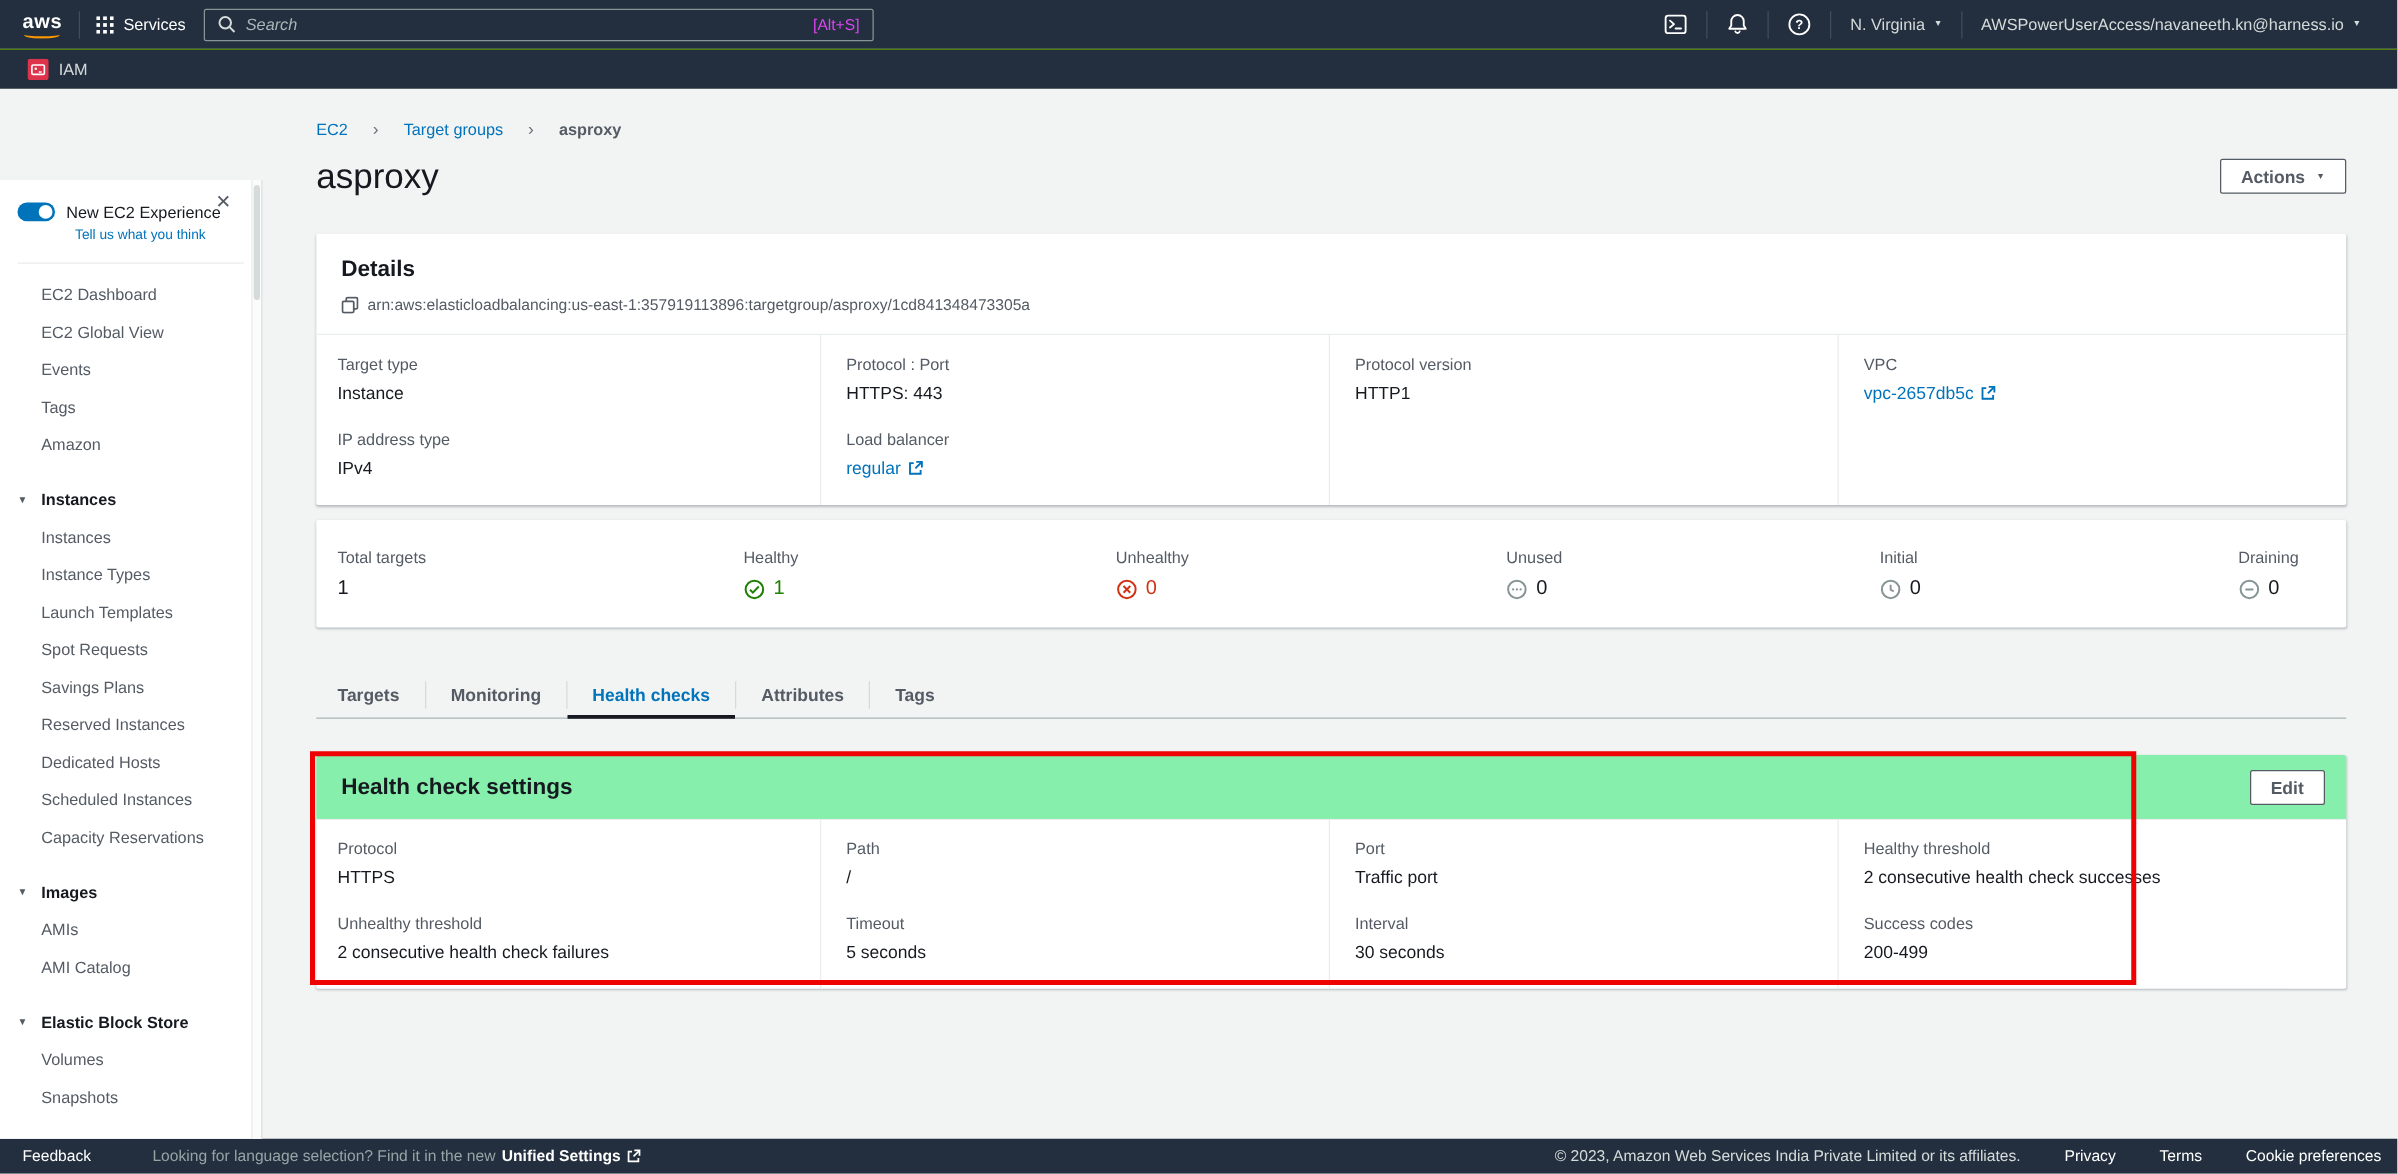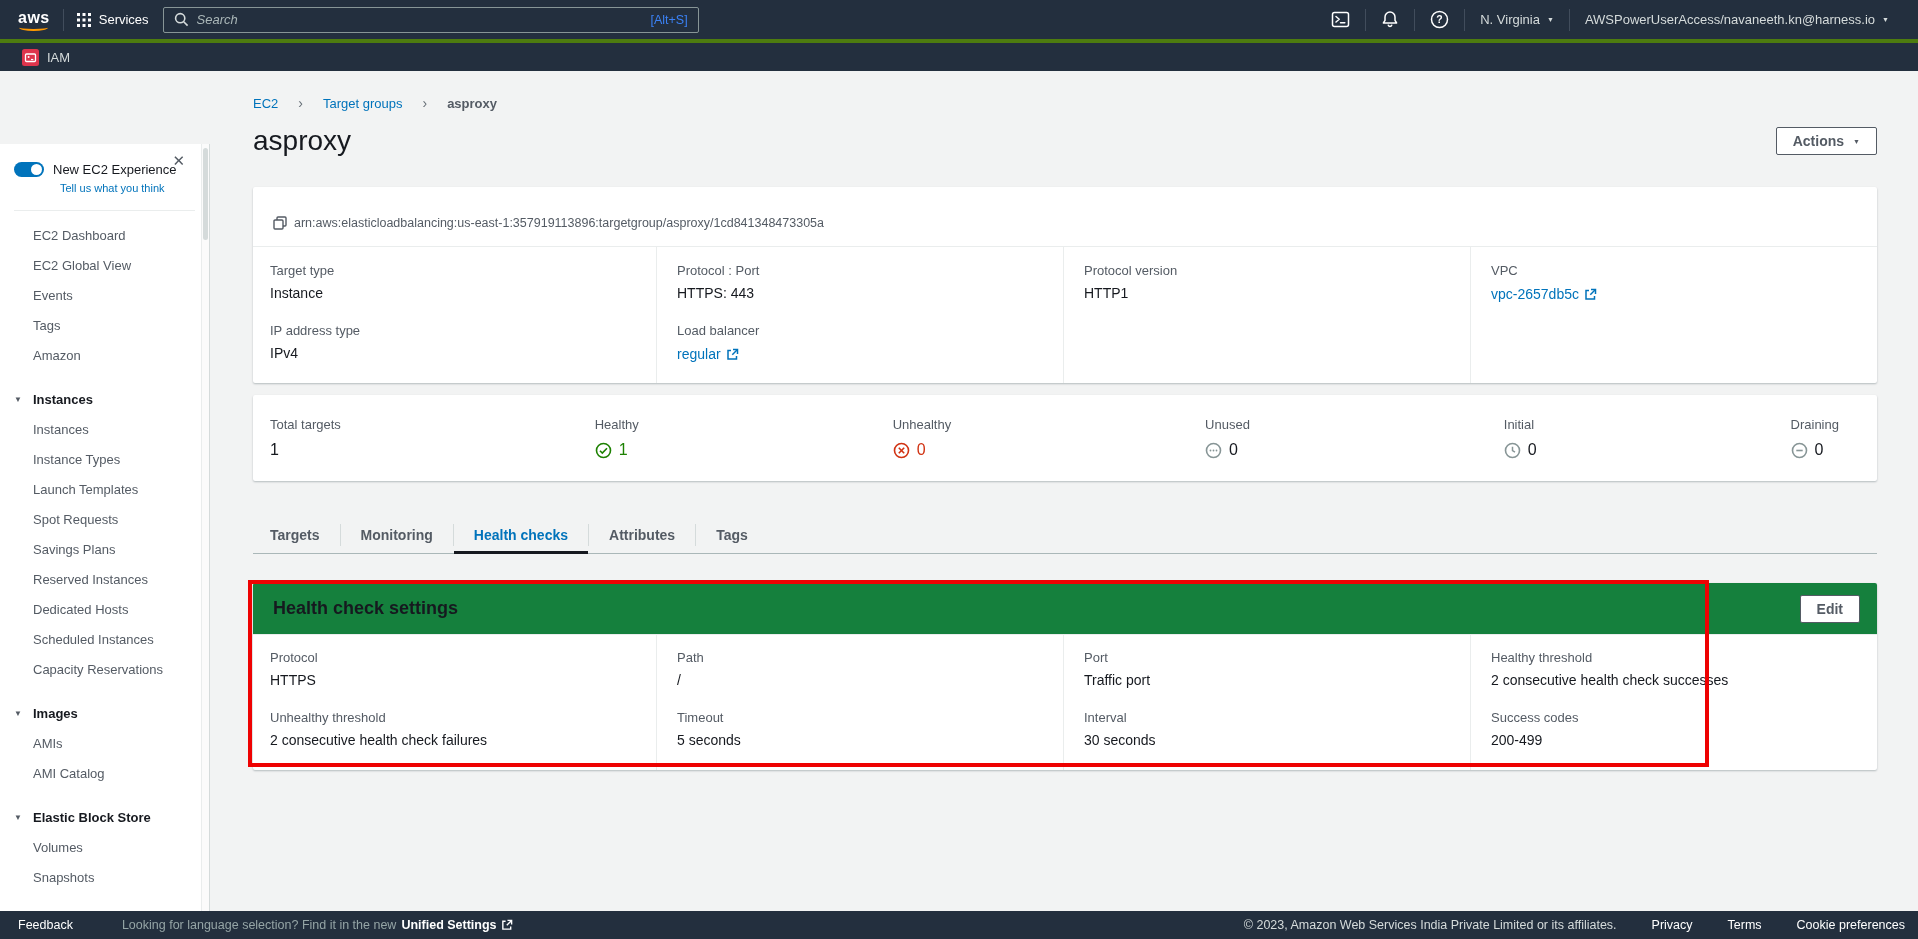--- a/index.html
+++ b/index.html
@@ -18,28 +18,28 @@
   }
   .aws-logo { position:relative; font-weight:700; font-size:16px; letter-spacing:.5px; color:#fff; padding-bottom:4px; }
   .aws-smile { position:absolute; left:1px; right:2px; bottom:0; height:7px; border-bottom:2px solid #ff9900; border-radius:0 0 50% 50%; }
   .nav-divider { width:1px; height:22px; background:#414d5c; margin:0 13px; }
   .services { display:flex; align-items:center; gap:8px; font-size:13px; color:#fff; cursor:pointer; }
   .searchbox {
     margin-left:14px; width:536px; height:26px; border:1px solid #879596; border-radius:2px;
     display:flex; align-items:center; gap:8px; padding:0 10px; background:#232f3e;
   }
   .searchbox .ph { font-style:italic; color:#aab7b8; font-size:13px; }
-  .searchbox .shortcut { margin-left:auto; color:#3b82f6; font-size:12.5px; }
+  .searchbox .shortcut { margin-left:auto; color:#d946ef; font-size:12.5px; }
   .topnav-right { margin-left:auto; display:flex; align-items:center; }
   .nav-icon-btn { display:flex; align-items:center; justify-content:center; padding:0 13px; cursor:pointer; }
   .nav-text-btn { display:flex; align-items:center; gap:7px; font-size:13px; color:#d5dbdb; padding:0 13px; cursor:pointer; white-space:nowrap; }
   .caret { font-size:7px; color:#d5dbdb; }
   
   .favbar {
-    height:32px; background:#232f3e; border-top:4px solid #4d7c0f;
+    height:32px; background:#232f3e; border-top:1px solid #4d7c0f;
     display:flex; align-items:center; padding-left:22px; flex:0 0 auto;
   }
   .fav-item { display:flex; align-items:center; gap:8px; font-size:13px; color:#d5dbdb; cursor:pointer; }
   
   .main { flex:1 1 auto; display:flex; min-height:0; }
   .sidebar { width:210px; flex:0 0 auto; position:relative; }
   .sidebar-panel {
     margin-top:73px; height:calc(100% - 73px); background:#fff;
     border-right:1px solid #d5dbdb; position:relative; overflow:hidden;
   }
@@ -97,21 +97,21 @@
   .tab:first-child { padding-left:17px; }
   .tab.active { color:#0073bb; }
   .tab.active::after { content:''; position:absolute; left:0; right:0; bottom:-1px; height:3px; background:#16191f; }
   .tab-sep { width:1px; background:#d5dbdb; margin:7px 0; }
   
   .hc-card { margin-top:29px; position:relative; }
   .hc-annotation {
     position:absolute; top:-3px; left:-5px; width:1461px; height:100%;
     border:4px solid #ee0202; z-index:4; pointer-events:none;
   }
-  .hc-head { height:52px; display:flex; align-items:center; justify-content:space-between; padding:0 17px 0 20px; background:#15803d; border-bottom:1px solid #eaeded; border-radius:2px 2px 0 0; }
+  .hc-head { height:52px; display:flex; align-items:center; justify-content:space-between; padding:0 17px 0 20px; background:#86efac; border-bottom:1px solid #eaeded; border-radius:2px 2px 0 0; }
   .hc-grid { display:flex; }
   .hcol { flex:1 1 0; padding:15px 12px 22px 17px; }
   .hcol + .hcol { border-left:1px solid #eaeded; padding-left:20px; }
   
   .footer {
     height:28px; flex:0 0 auto; background:#232f3e; display:flex; align-items:center;
     padding:0 13px 0 18px; font-size:12.5px; color:#d5dbdb;
   }
   .footer .fb { color:#fff; cursor:pointer; }
   .lang-wrap { margin-left:49px; display:flex; align-items:center; gap:5px; color:#95a5a6; }
@@ -273,20 +273,21 @@
     <div class="title-row">
       <h1 class="page-title">asproxy</h1>
       <button class="btn actions-btn">
         <span>Actions</span>
         <span class="caret">▼</span>
       </button>
     </div>
 
     <section class="card details-card">
       <div class="details-head">
+        <h2 class="card-h">Details</h2>
         <div class="arn-row">
           <span>
             <svg width="14" height="14" viewBox="0 0 14 14">
                 <rect x="4" y="1" width="9" height="9" rx="1" fill="none" stroke="#545b64" stroke-width="1.4"></rect>
                 <rect x="1" y="4" width="9" height="9" rx="1" fill="#ffffff" stroke="#545b64" stroke-width="1.4"></rect>
               </svg>
           </span>
           <span>arn:aws:elasticloadbalancing:us-east-1:357919113896:targetgroup/asproxy/1cd841348473305a</span>
         </div>
       </div>

